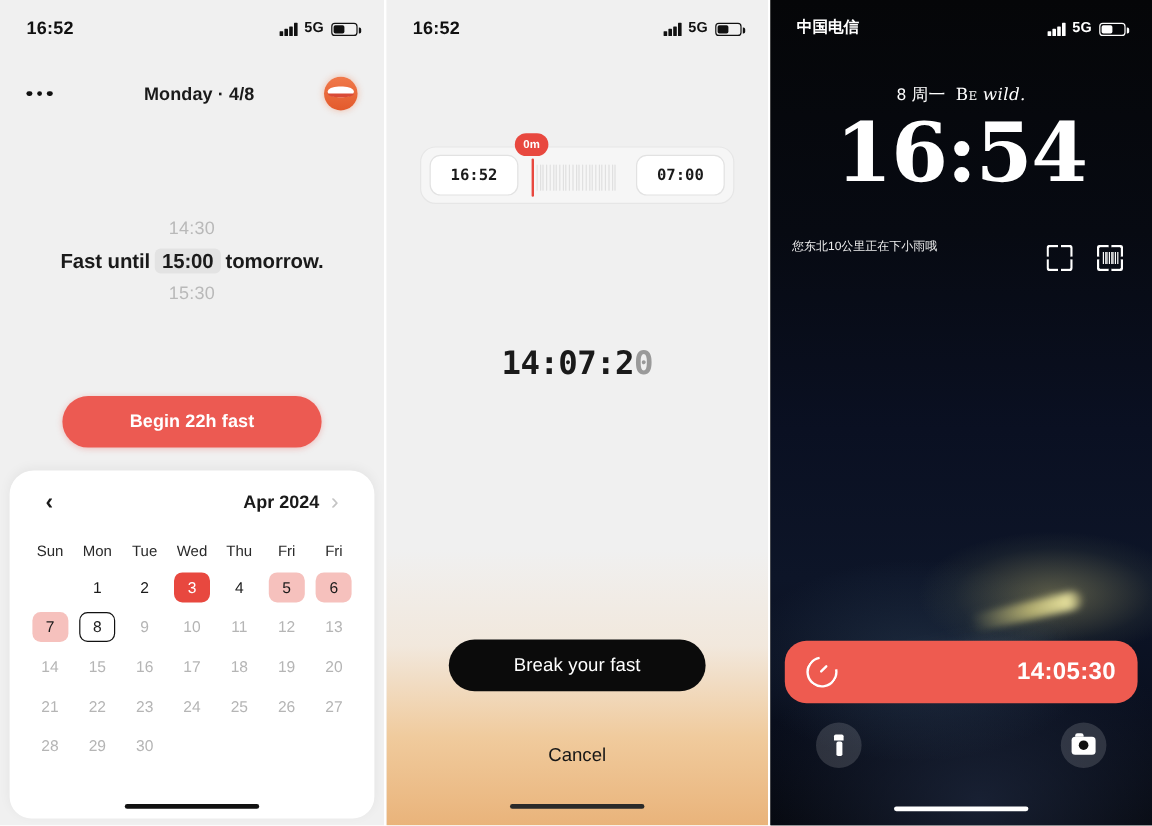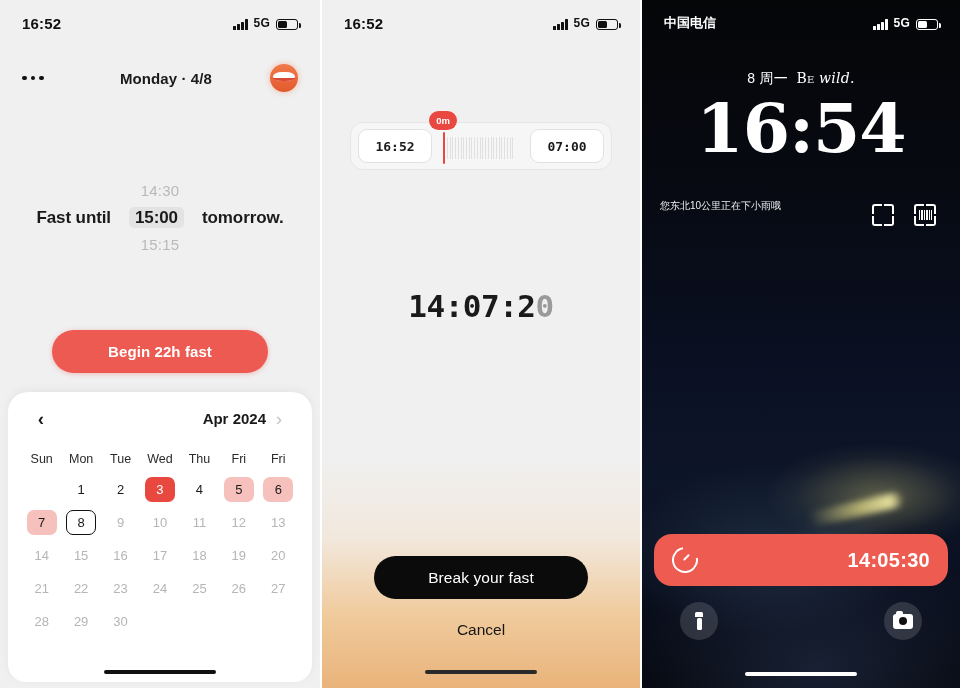--- a/index.html
+++ b/index.html
@@ -190,21 +190,21 @@
     font-size: 17px;
     color: #1a1a1a;
     font-weight: bold;
     line-height: 28px;
     letter-spacing: -.1px;
   }
   .fast-sentence .sel {
     background: #e3e3e3;
     border-radius: 5px;
     padding: 1px 6px;
-    margin: 0 18px;
+    margin: 0 4px;
     text-align: center;
   }
 
   .begin-btn {
     position: absolute;
     top: 330px;
     left: 52px;
     width: 216px;
     height: 43px;
     border-radius: 22px;
@@ -385,32 +385,32 @@
     align-items: center;
     justify-content: center;
     box-sizing: border-box;
   }
   .big-timer {
     position: absolute;
     top: 288px;
     left: 0; right: 0;
     text-align: center;
     font-family: "DejaVu Sans Mono", monospace;
-    font-size: 31px;
+    font-size: 27px;
     font-weight: bold;
     color: #1a1a1a;
     letter-spacing: -.5px;
   }
   .big-timer .rolling {
     color: #9a9a9a;
     filter: blur(.6px);
   }
   .break-btn {
     position: absolute;
-    top: 556px;
+    top: 533px;
     left: 52px;
     width: 214px;
     height: 43px;
     border-radius: 22px;
     background: #0b0b0b;
     color: #fff;
     font-size: 15.5px;
     display: flex;
     align-items: center;
     justify-content: center;
@@ -723,21 +723,21 @@
       <div class="avatar">
           <span class="band"></span>
         </div>
     </div>
 
     <div class="p1-fastline">
       <div class="ghost-time">14:30</div>
       <div class="fast-sentence">
         <span>Fast until</span><span class="sel">15:00</span><span>tomorrow.</span>
       </div>
-      <div class="ghost-time">15:15</div>
+      <div class="ghost-time">15:30</div>
     </div>
 
     <button class="begin-btn">Begin 22h fast</button>
 
     <div class="cal-sheet">
       <div class="cal-head">
         <div class="cal-nav prev">‹</div>
         <div class="cal-title">Apr 2024</div>
         <div class="cal-nav next">›</div>
       </div>

